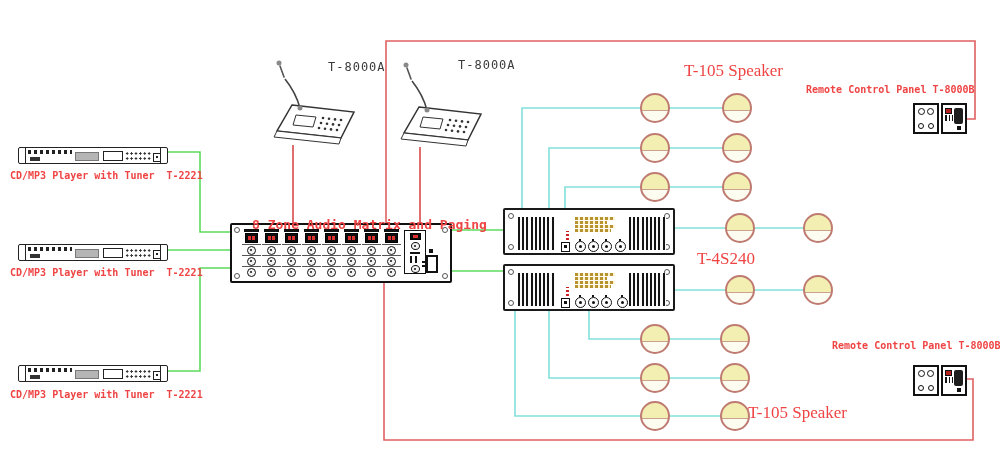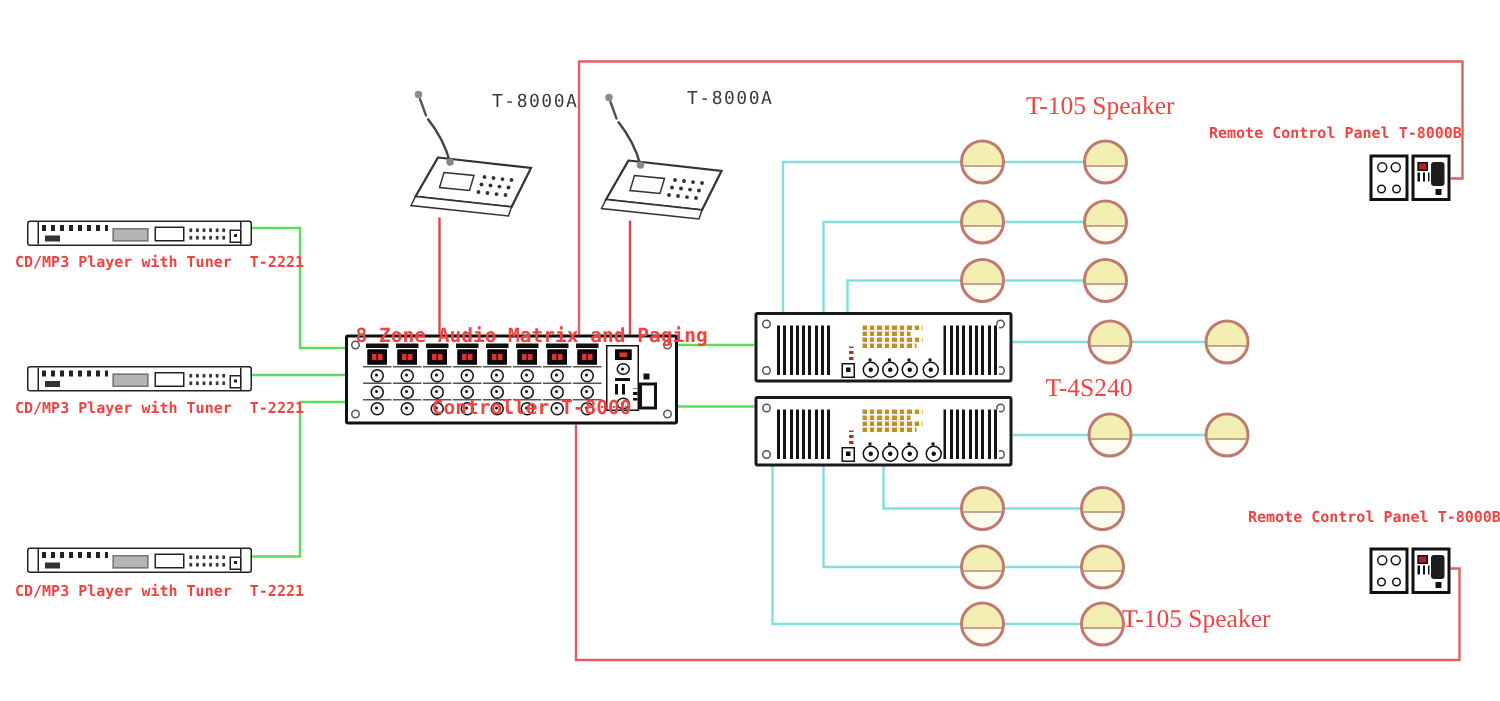--- a/index.html
+++ b/index.html
@@ -443,22 +443,21 @@
       <span class="rocker"></span>
       <span class="gl"></span>
     </div>
   </div>
 
   <div class="lbl boldmono" style="left:10px;top:170px;">CD/MP3 Player with Tuner  T-2221</div>
   <div class="lbl boldmono" style="left:10px;top:267px;">CD/MP3 Player with Tuner  T-2221</div>
   <div class="lbl boldmono" style="left:10px;top:389px;">CD/MP3 Player with Tuner  T-2221</div>
   <div class="lbl micl" style="left:328px;top:60px;">T-8000A</div>
   <div class="lbl micl" style="left:458px;top:58px;">T-8000A</div>
-  <div class="lbl title" style="left:237px;top:185px;text-align:center;">
+  <div class="lbl title" style="left:252px;top:185px;">
     <div>8 Zone Audio Matrix and Paging</div>
-    <div>Controller T-8000</div>
   </div>
   <div class="lbl serif" style="left:684px;top:61px;">T-105 Speaker</div>
   <div class="lbl serif" style="left:748px;top:403px;">T-105 Speaker</div>
   <div class="lbl serif" style="left:697px;top:249px;">T-4S240</div>
   <div class="lbl boldmono" style="left:806px;top:84px;">Remote Control Panel T-8000B</div>
   <div class="lbl boldmono" style="left:832px;top:340px;">Remote Control Panel T-8000B</div>
 </div>
 
 </body></html>

